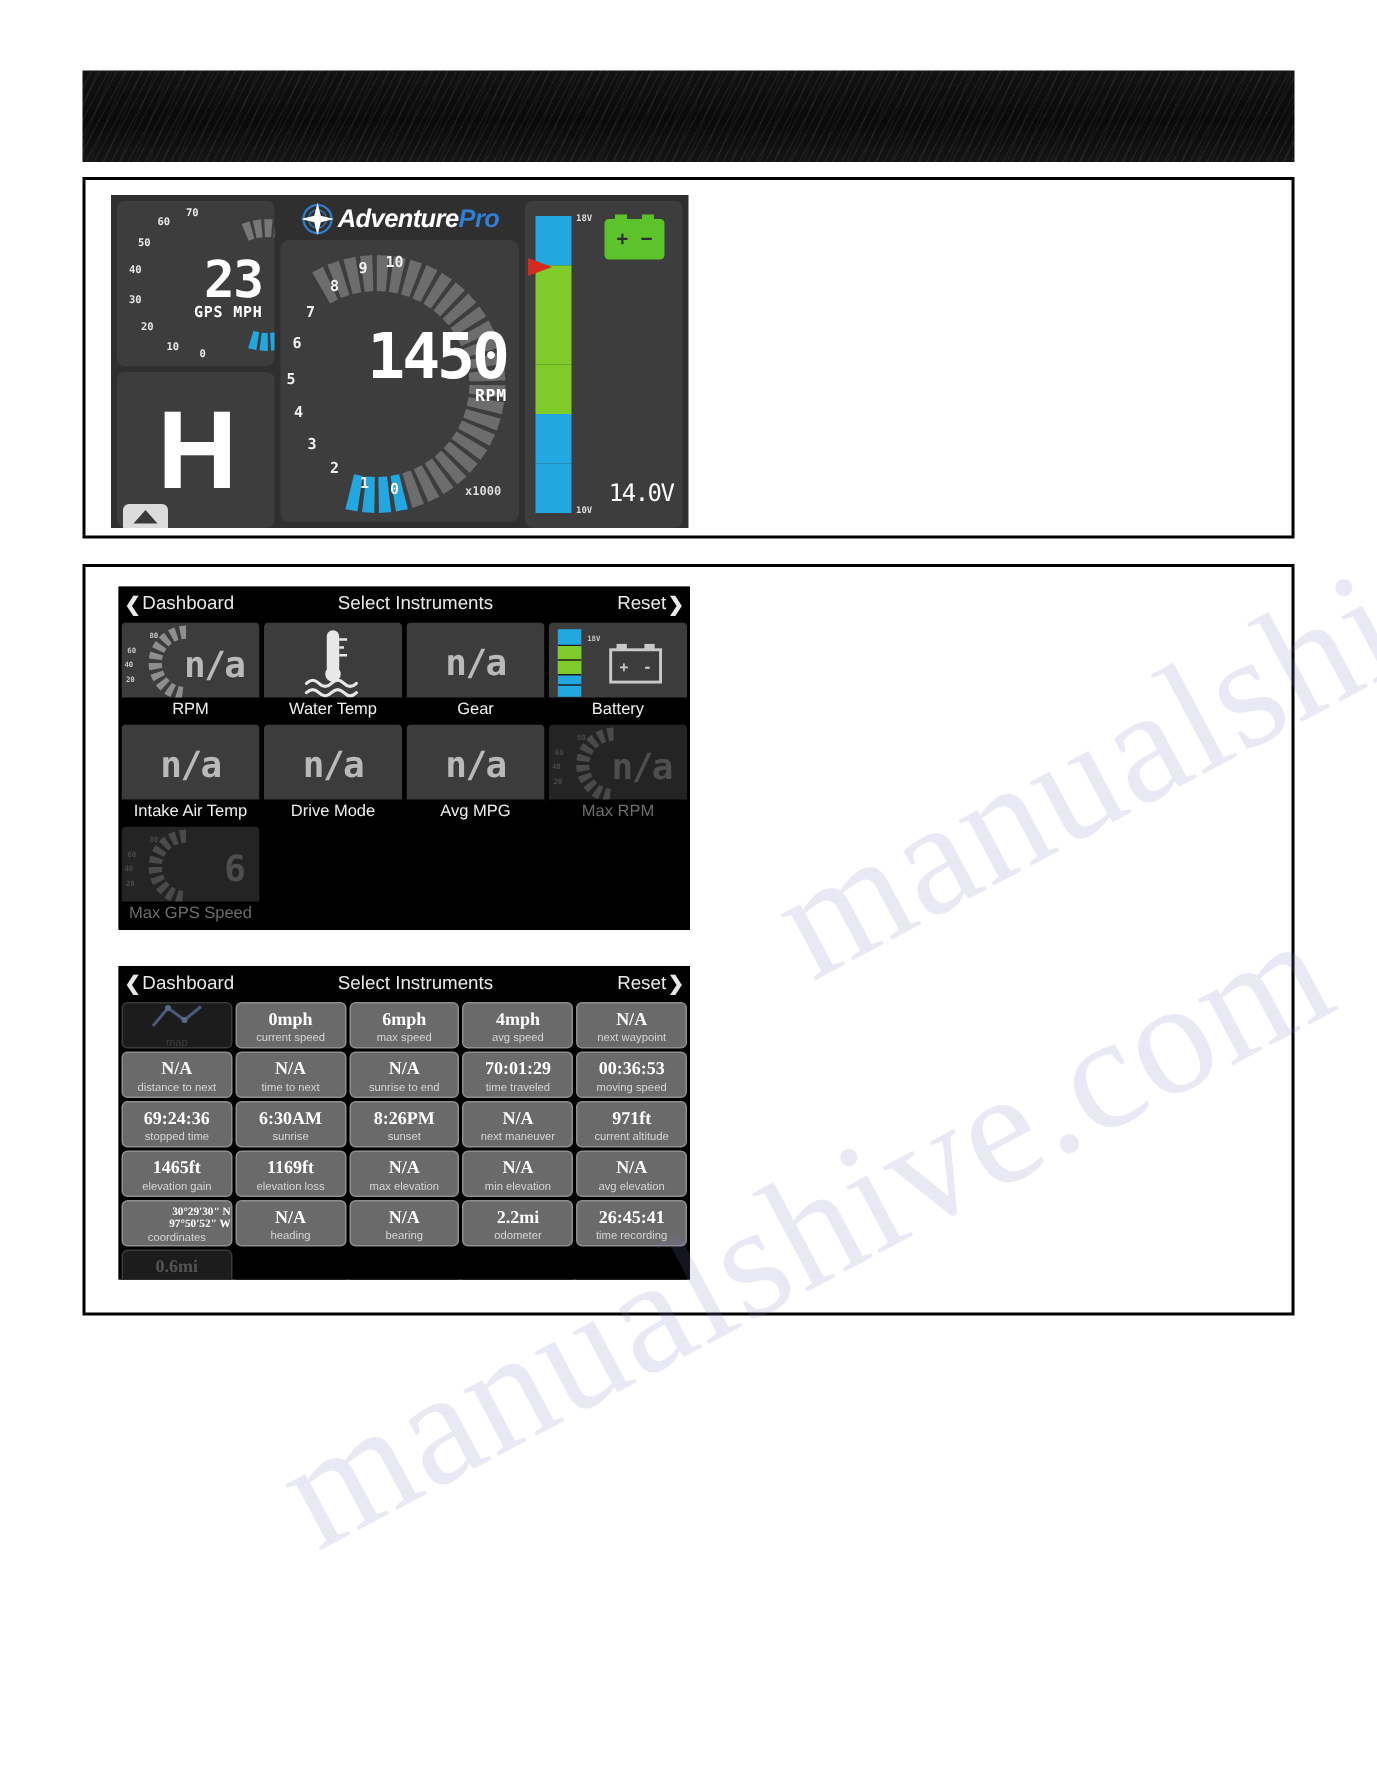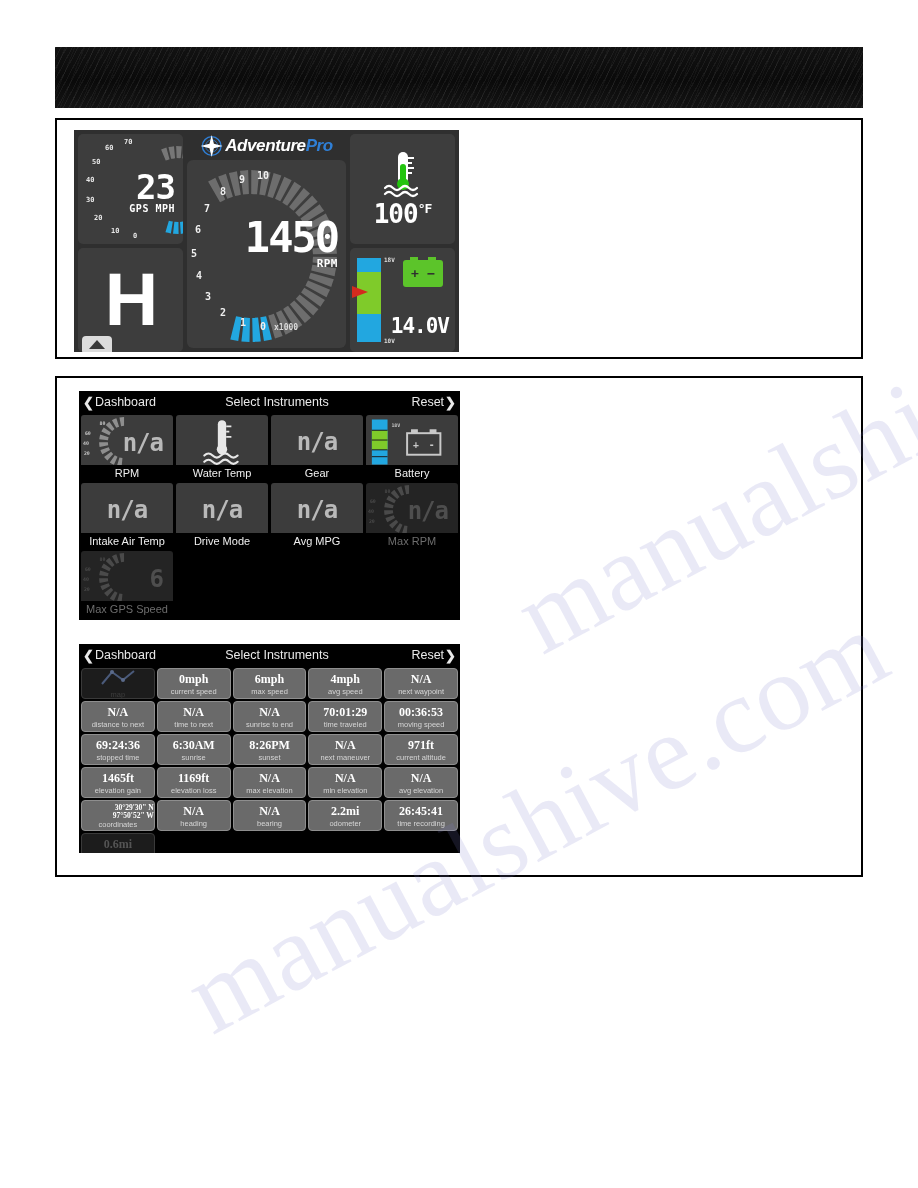--- a/index.html
+++ b/index.html
@@ -137,21 +137,21 @@
     font-size:11px; font-weight:700; color:#fff; letter-spacing:0.5px;
   }
   .rpm-tick {
     position:absolute; color:#f0f0f0;
     font-family:"DejaVu Sans Mono", monospace;
     font-size:10px; font-weight:700;
   }
   .rpm-x1000 {
     position:absolute; color:#dcdcdc;
     font-family:"DejaVu Sans Mono", monospace;
-    font-size:8px; font-weight:700;
+    font-size:8px; font-weight:700;margin-left:36px;
   }
 
   
   .thermo { position:relative; width:40px; height:48px; }
   .temp-val {
     font-family:"DejaVu Sans Mono", monospace;
     font-size:26px; font-weight:700; color:#fff; letter-spacing:-1px;
     margin-top:1px;
   }
   .temp-val sup { font-size:13px; vertical-align:super; }
@@ -171,21 +171,21 @@
     content:""; position:absolute; top:-6px; width:8px;height:4px;background:#5cc42a;
   }
   .batt-icon:before{ left:4px;} .batt-icon:after{ right:4px;}
   .batt-sign{
     position:absolute; color:#2f2f2f; font-weight:700; font-size:13px;
     font-family:"DejaVu Sans Mono", monospace; line-height:1;
   }
   .batt-val {
     position:absolute; right:6px; bottom:14px;
     font-family:"DejaVu Sans Mono", monospace;
-    font-size:21px; font-weight:700; color:#fff; letter-spacing:-1px;
+    font-size:16px; font-weight:400; color:#fff; letter-spacing:-1px;
   }
   .batt-arrow{
     position:absolute; left:2px; width:0;height:0;
     border-top:6px solid transparent; border-bottom:6px solid transparent;
     border-left:16px solid #d42b1e;
   }
 
   
   .p2 { left: 22px; top: 13px; width: 381px; height: 229px; }
   .dev-head {
@@ -392,38 +392,20 @@
           <span class="rpm-x1000" style="left:87px; top:163px;">x1000</span>
           <div class="rpm-val">
             <div class="rpm-num">1450</div>
             <div class="rpm-unit">RPM</div>
           </div>
         </div>
       </div>
 
       <div class="p1-col-right">
 
-        <div class="tile t-temp">
-          <svg class="thermo" viewBox="0 0 40 48">
-            <rect x="15" y="2" width="10" height="32" rx="5" fill="#ffffff"></rect>
-            <rect x="17" y="14" width="6" height="20" rx="3" fill="#23c40f"></rect>
-            <circle cx="20" cy="34" r="6" fill="#23c40f"></circle>
-            <g stroke="#ffffff" stroke-width="2">
-              <line x1="25" y1="8" x2="31" y2="8"></line>
-              <line x1="25" y1="13" x2="29" y2="13"></line>
-              <line x1="25" y1="18" x2="31" y2="18"></line>
-              <line x1="25" y1="23" x2="29" y2="23"></line>
-            </g>
-            <g stroke="#ffffff" stroke-width="2.2" fill="none" stroke-linecap="round">
-              <path d="M2 38 q4 -4 8 0 t8 0 t8 0 t8 0"></path>
-              <path d="M2 44 q4 -4 8 0 t8 0 t8 0 t8 0"></path>
-            </g>
-          </svg>
-          <div class="temp-val"><span>100</span><sup>°F</sup></div>
-        </div>
 
         <div class="tile t-batt">
           <div class="batt-bar">
             <div style="background:#22a7e0"></div>
             <div style="background:#7fcb2a"></div>
             <div style="background:#7fcb2a"></div>
             <div style="background:#7fcb2a"></div>
             <div style="background:#22a7e0"></div>
             <div style="background:#22a7e0"></div>
           </div>

